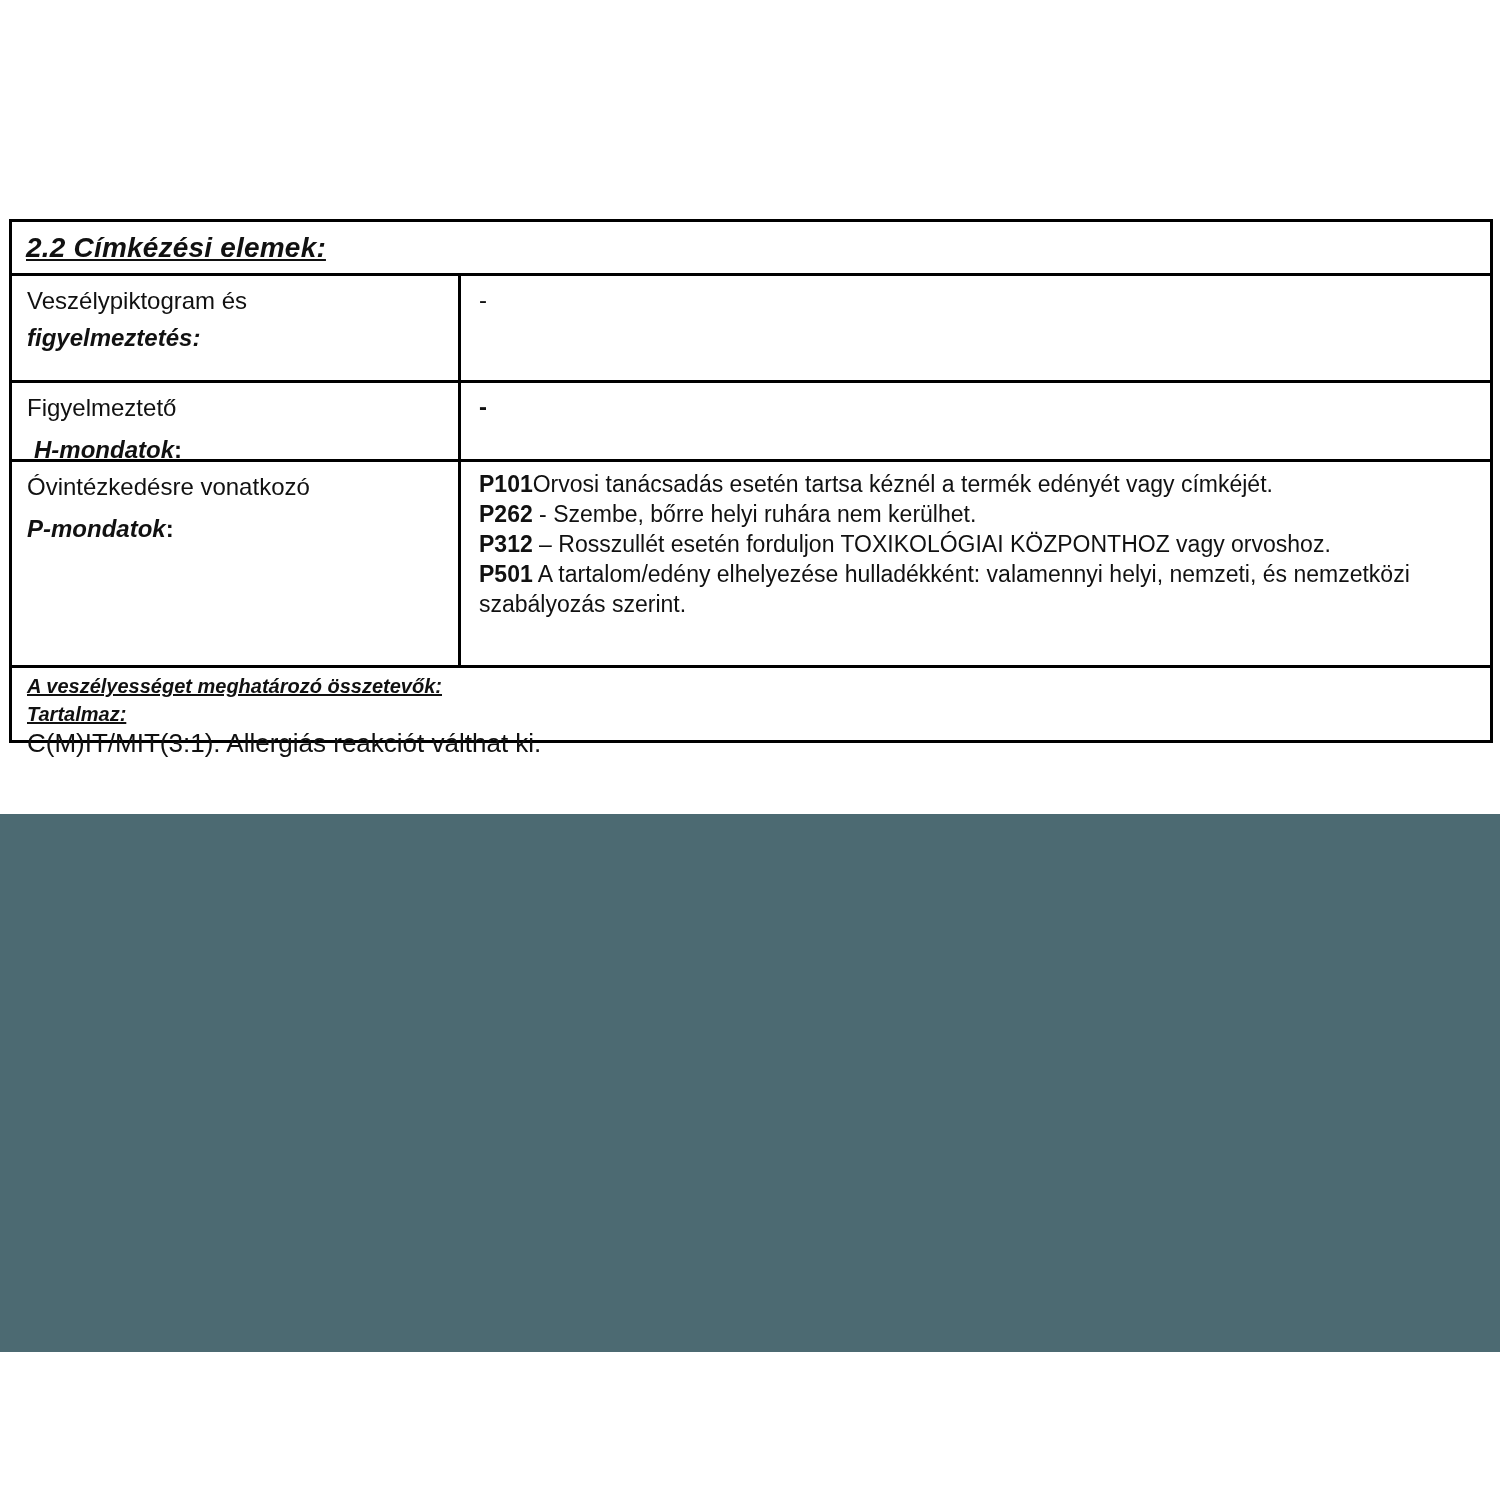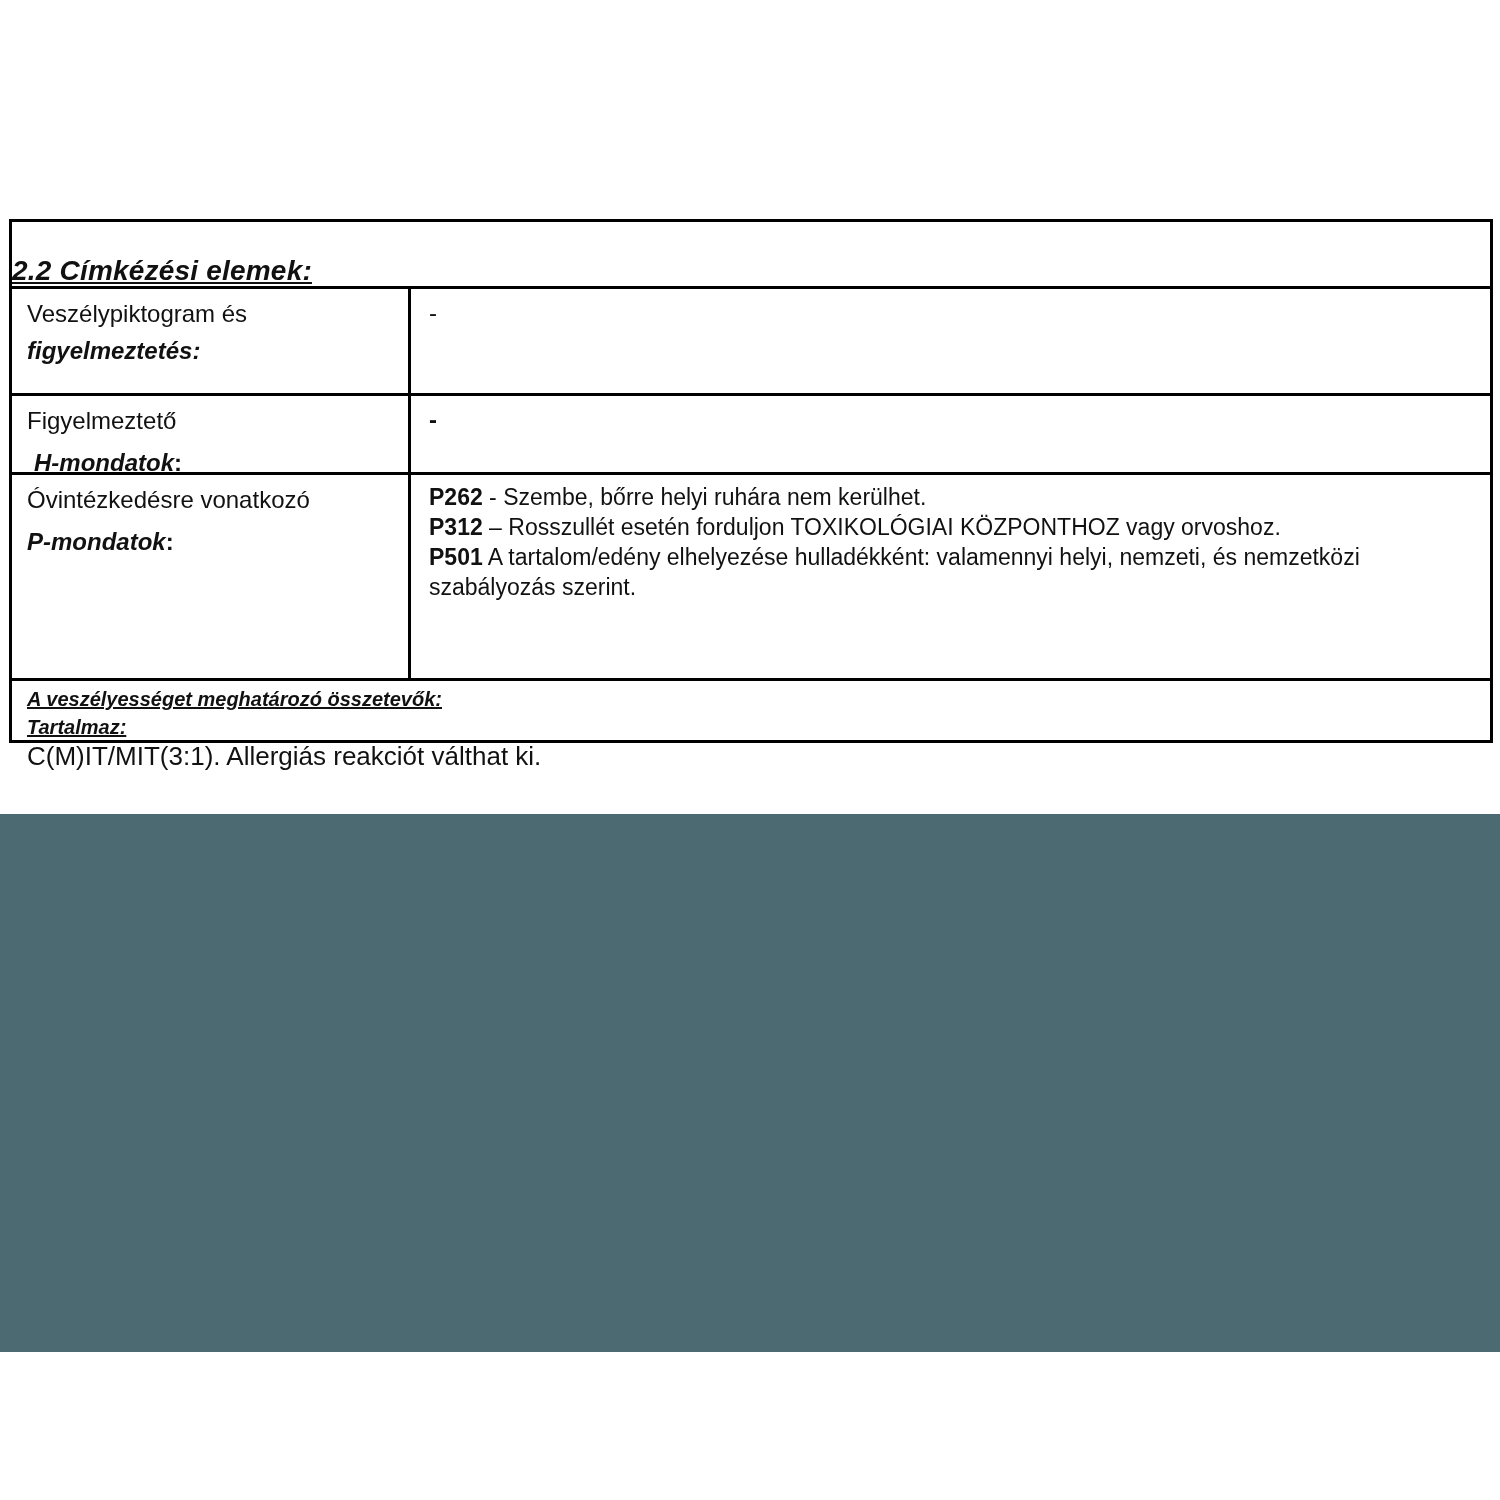--- a/index.html
+++ b/index.html
@@ -15,36 +15,36 @@
 
   
   .doc-table {
     position: absolute;
     left: 9px; top: 219px;
     width: 1484px; height: 524px;
     border: 3px solid #000;
     background: #fff;
   }
   .header-row {
-    height: 34px;
+    height: 54px;
     border-bottom: 3px solid #000;
     display: flex; align-items: center;
-    margin-top: 33px;
+    padding-left: 14px;
   }
   .section-title {
     font-size: 28px; font-weight: bold; font-style: italic;
     text-decoration: underline;
     letter-spacing: 0.2px;
   }
   .body-row { display: flex; border-bottom: 3px solid #000; }
   .row-pictogram { height: 107px; }
   .row-warning   { height: 79px; }
   .row-precaution{ height: 206px; }
   .label-cell {
-    width: 399px;
+    width: 449px;
     border-right: 3px solid #000;
     padding: 11px 10px 0 15px;
   }
   .lbl-line1 { font-size: 24px; }
   .lbl-line2 { font-size: 24px; font-weight: bold; font-style: italic; margin-top: 9px; }
   .row-warning .lbl-line2 { margin-top: 14px; padding-left: 7px; }
   .row-precaution .lbl-line2 { margin-top: 14px; }
   .lbl-suffix { font-weight: bold; font-style: normal; }
   .value-cell {
     flex: 1;
@@ -103,20 +103,21 @@
         <span class="dash dash-bold">-</span>
       </div>
     </div>
 
     <div class="body-row row-precaution">
       <div class="label-cell">
         <div class="lbl-line1">Óvintézkedésre vonatkozó</div>
         <div class="lbl-line2"><span>P-mondatok</span><span class="lbl-suffix">:</span></div>
       </div>
       <div class="value-cell">
+        <div class="p-line"><span class="p-code">P101</span><span>Orvosi tanácsadás esetén tartsa kéznél a termék edényét vagy címkéjét.</span></div>
         <div class="p-line"><span class="p-code">P262</span><span> - Szembe,  bőrre helyi ruhára nem kerülhet.</span></div>
         <div class="p-line"><span class="p-code">P312</span><span> – Rosszullét esetén forduljon TOXIKOLÓGIAI KÖZPONTHOZ vagy orvoshoz.</span></div>
         <div class="p-line"><span class="p-code">P501</span><span> A tartalom/edény elhelyezése hulladékként: valamennyi helyi, nemzeti, és nemzetközi szabályozás szerint.</span></div>
       </div>
     </div>
 
     <div class="footer-row">
       <div class="footer-line1">A veszélyességet  meghatározó összetevők:</div>
       <div class="footer-line2">Tartalmaz:</div>
       <div class="footer-line3">C(M)IT/MIT(3:1). Allergiás reakciót válthat ki.</div>

